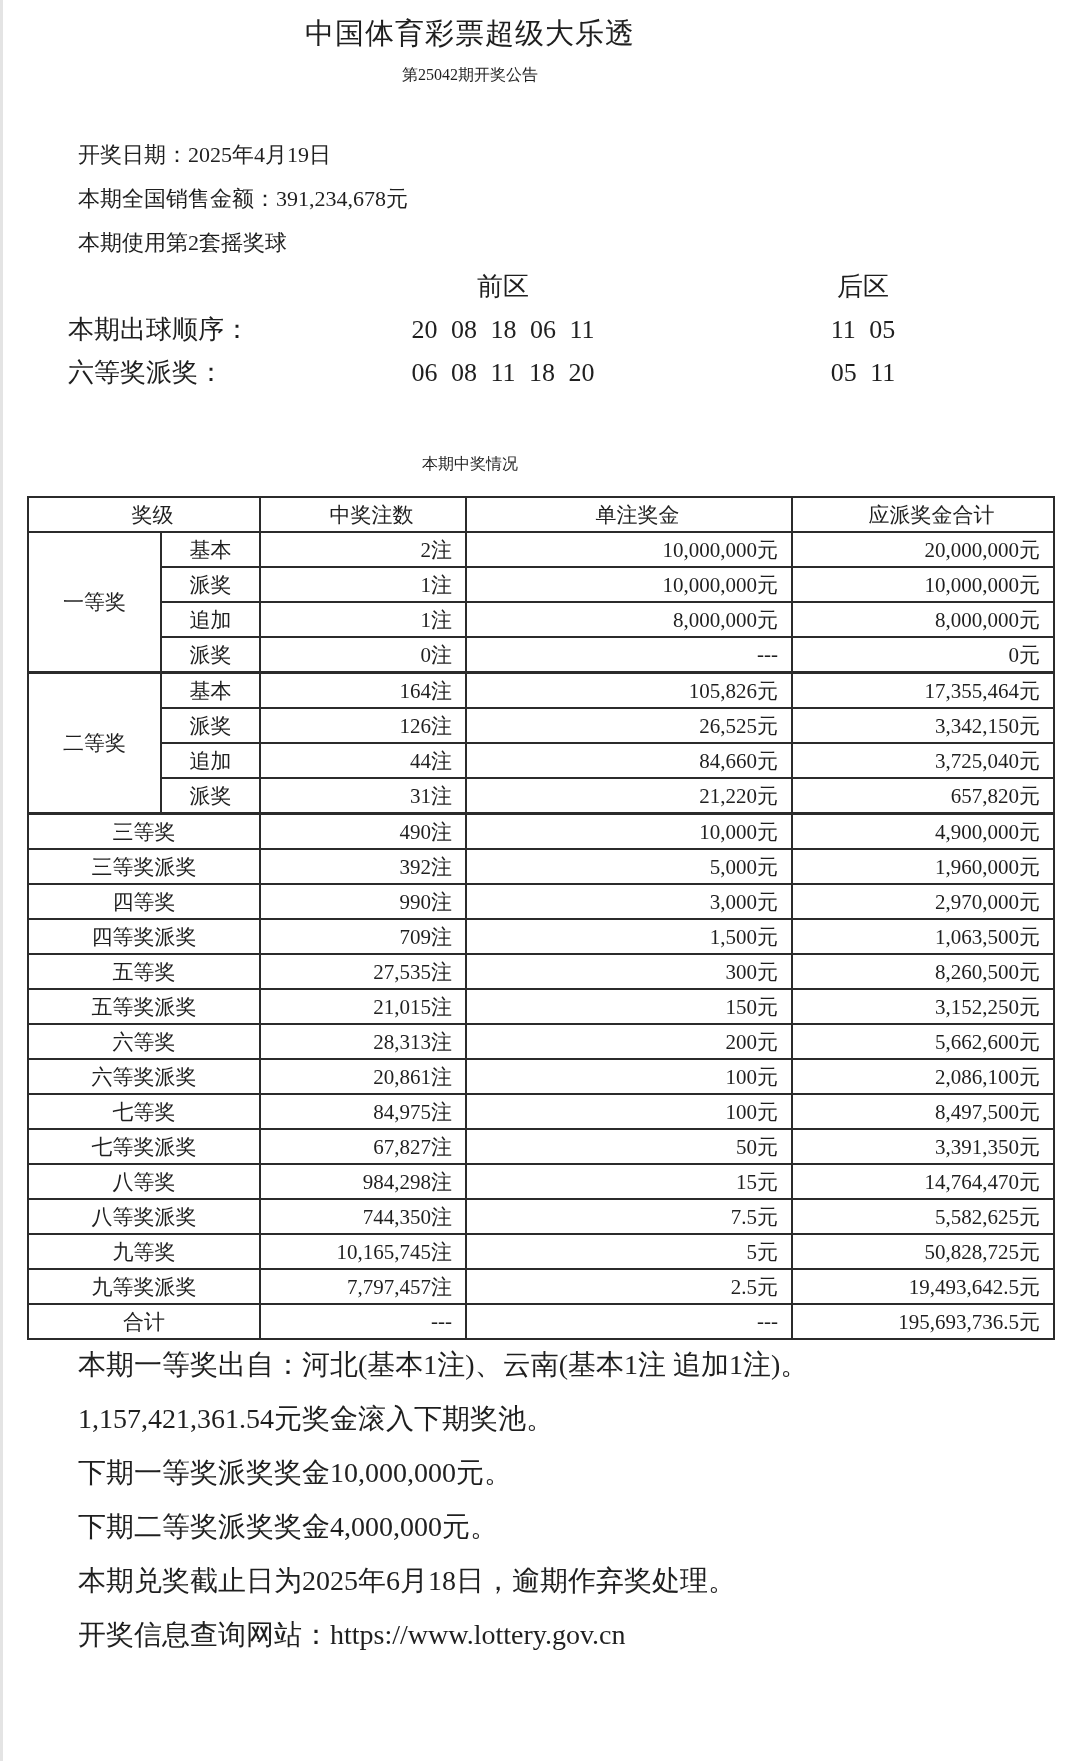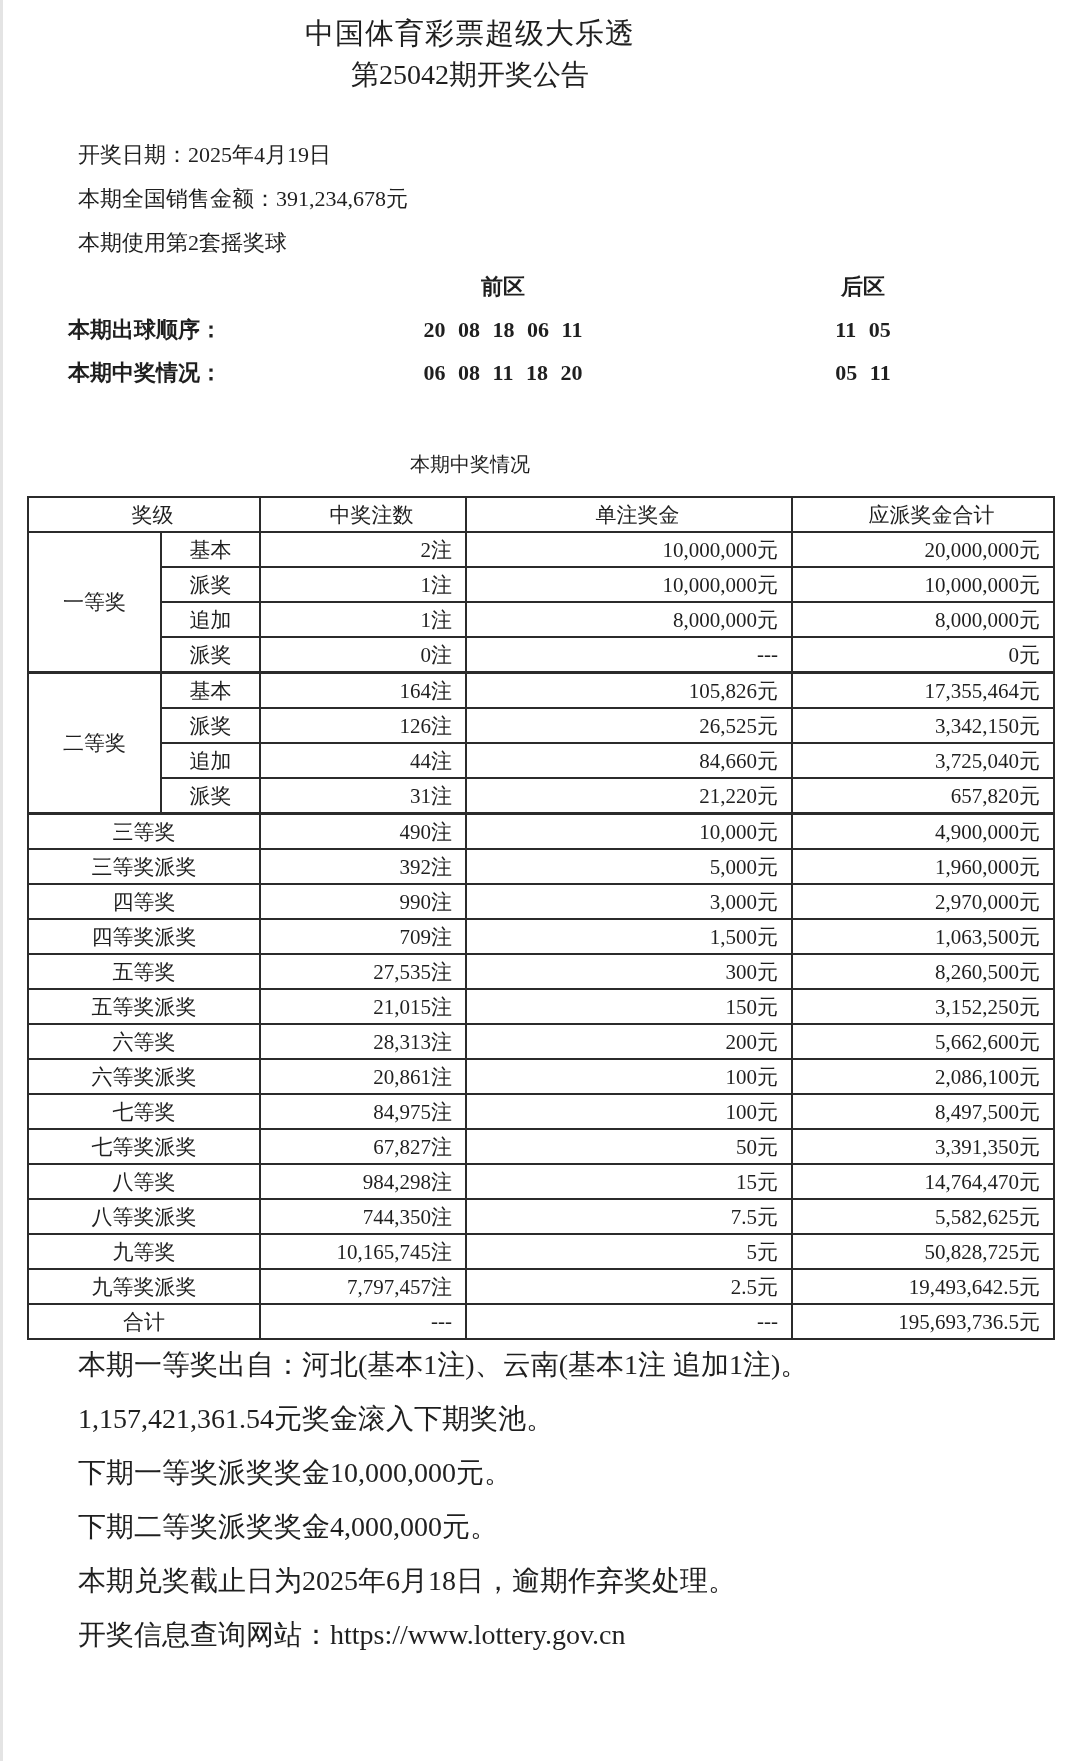--- a/index.html
+++ b/index.html
@@ -27,47 +27,46 @@
   .doc-title {
     text-align: center;
     font-size: 29px;
     font-weight: normal;
     line-height: 34px;
     margin: 0;
     letter-spacing: 1px;
   }
   .doc-subtitle {
     text-align: center;
-    font-size: 28px;
+    font-size: 16px;
     line-height: 26px;
     margin: 12px 0 0 0;
   }
   .info-block {
     margin: 54px 0 0 78px;
   }
   .info-line {
     font-size: 22px;
     line-height: 26px;
     margin: 0 0 18px 0;
   }
   .numbers-grid {
     display: grid;
     grid-template-columns: 240px 390px 330px;
     row-gap: 17px;
     margin: 6px 0 0 68px;
-    font-size: 22px;
+    font-size: 26px;
     line-height: 26px;
-    font-weight: bold;
   }
   .numbers-grid .zone-head { text-align: center; }
   .numbers-grid .num-label { text-align: left; }
   .numbers-grid .num-vals { text-align: center; word-spacing: 7px; }
   .section-title {
     text-align: center;
-    font-size: 20px;
+    font-size: 16px;
     line-height: 28px;
     margin: 64px 0 0 0;
   }
   table.prize-table {
     border-collapse: collapse;
     margin: 18px 0 0 27px;
     width: 1026px;
     table-layout: fixed;
     font-size: 21px;
   }
@@ -115,21 +114,21 @@
 
   <div class="numbers-grid">
     <div class="num-label"></div>
     <div class="zone-head">前区</div>
     <div class="zone-head">后区</div>
 
     <div class="num-label">本期出球顺序：</div>
     <div class="num-vals">20 08 18 06 11</div>
     <div class="num-vals">11 05</div>
 
-    <div class="num-label">本期中奖情况：</div>
+    <div class="num-label">六等奖派奖：</div>
     <div class="num-vals">06 08 11 18 20</div>
     <div class="num-vals">05 11</div>
   </div>
 
   <div class="section-title">本期中奖情况</div>
 
   <table class="prize-table">
     <colgroup>
       <col style="width:133px">
         <col style="width:99px">

